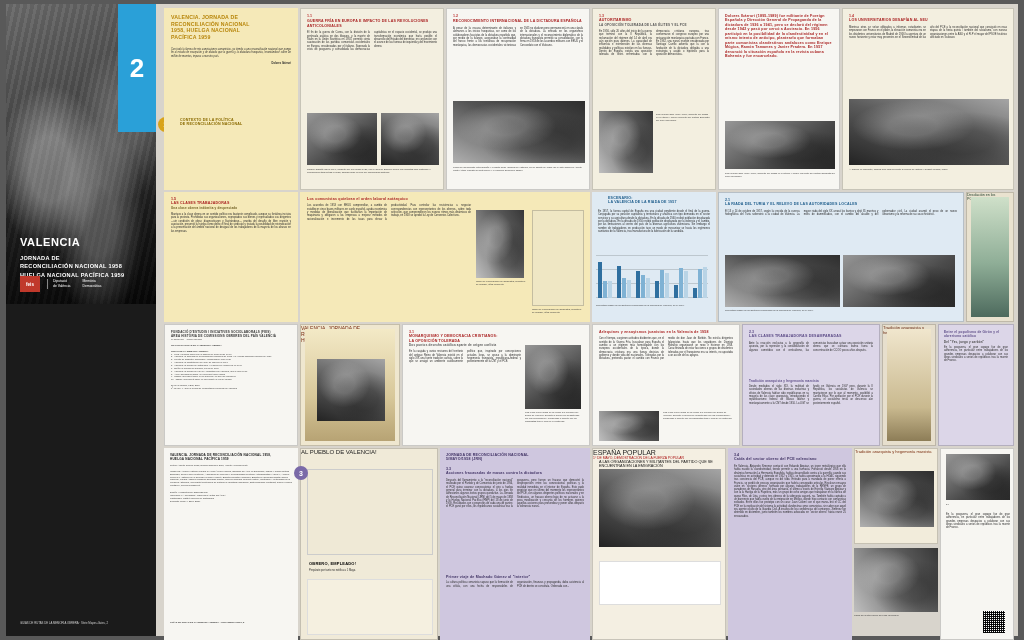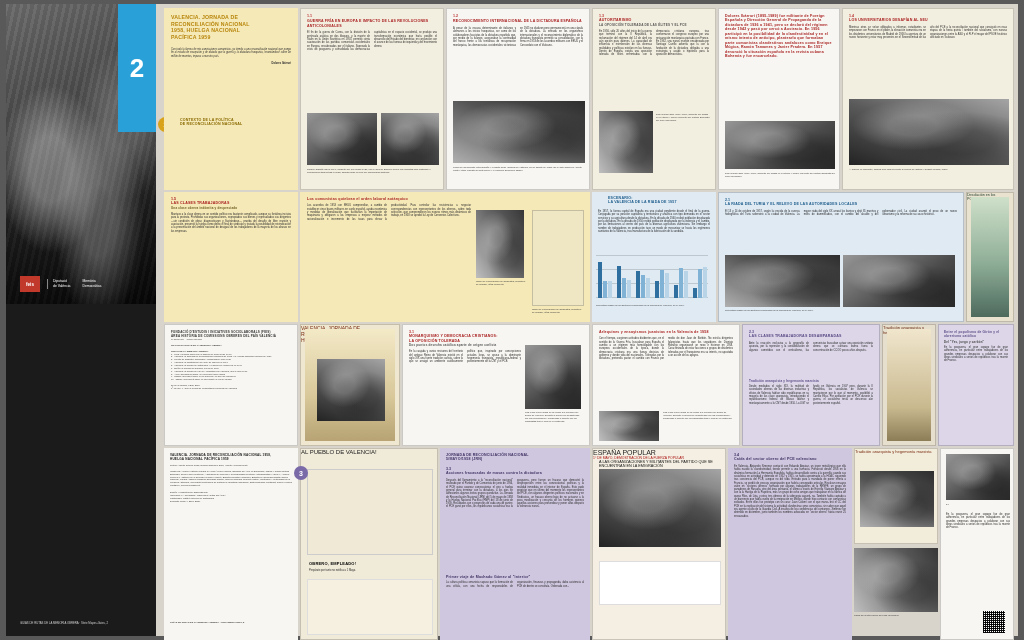--- a/index.html
+++ b/index.html
@@ -75,20 +75,26 @@
 </style>
 </head>
 <body>
 
 <div class="page">
 <div class="board">
 
   <div class="cover">
     <div class="cover-photo"></div>
     <div class="cover-num">2</div>
+    <div class="cover-txt">
+      <div class="big">VALENCIA</div>
+      <div class="sub" style="white-space:pre-line">JORNADA DE
+RECONCILIACIÓN NACIONAL 1958
+HUELGA NACIONAL PACÍFICA 1959</div>
+    </div>
     <div class="cover-logos">
       <div class="logo-feis">feis</div>
       <div class="logo-dip" style="white-space:pre-line">Diputació
 de València</div>
       <div class="logo-dip" style="white-space:pre-line;border:none">Memòria
 Democràtica</div>
     </div>
     <div class="cover-foot">GUÍAS DE RUTAS DE LA MEMORIA OBRERA · Sèrie Mapes-Guies, 2</div>
   </div>
 

